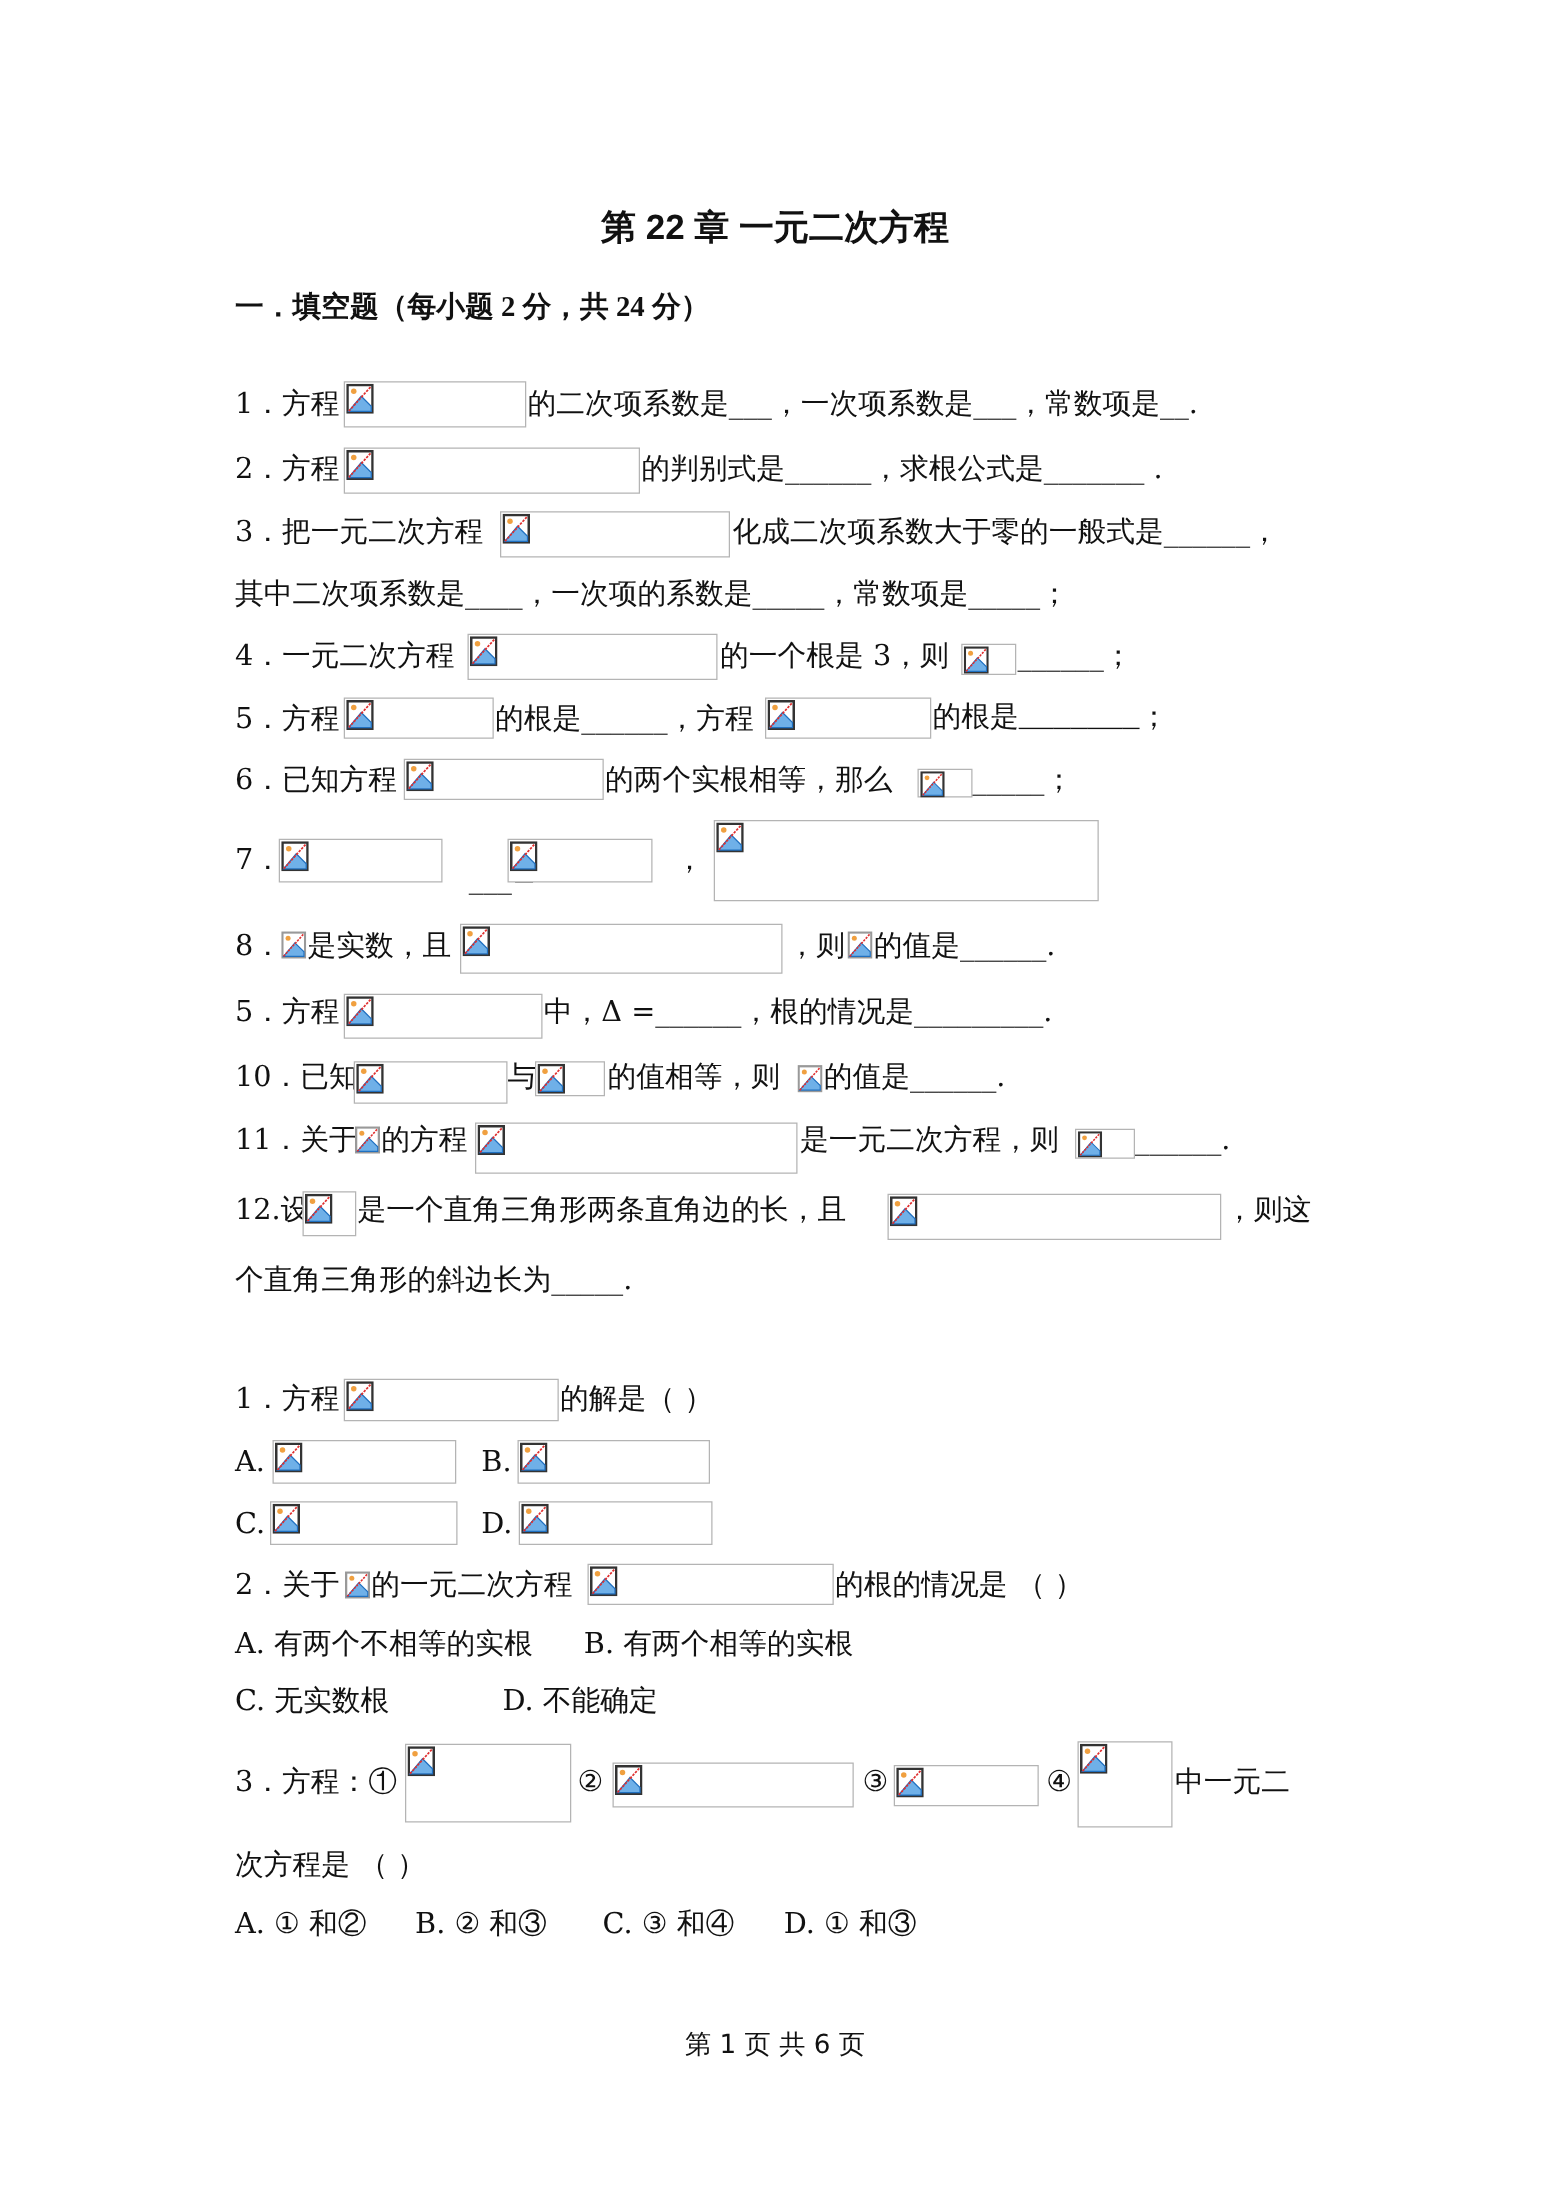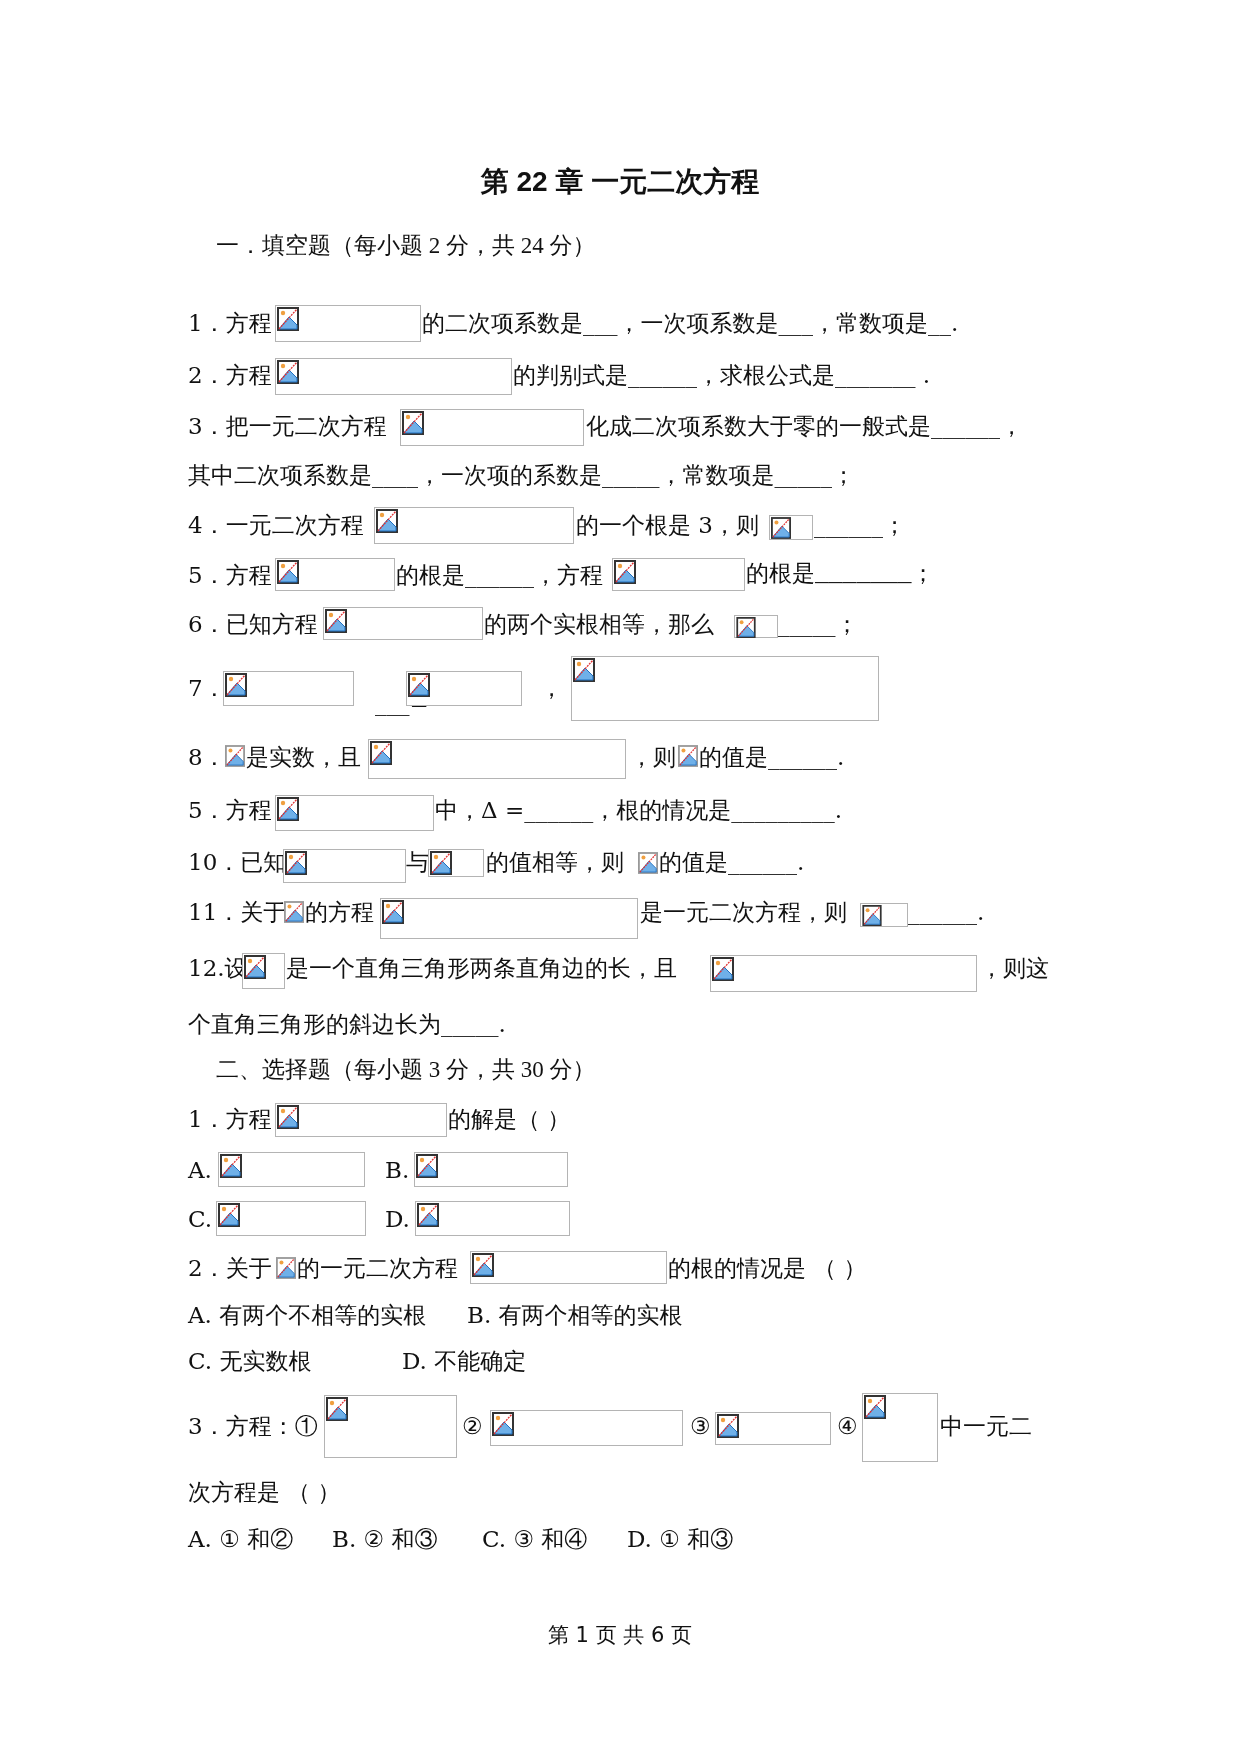--- a/index.html
+++ b/index.html
@@ -2,21 +2,21 @@
 <html><head>
 <meta charset="utf-8">
 <style>
   html, body { margin:0; padding:0; background:#ffffff; }
   body { width:1240px; height:1754px; position:relative; overflow:hidden;
          font-family:"DejaVu Serif","Liberation Serif",serif; color:#111; }
   .page { position:absolute; left:0; top:0; width:1240px; height:1754px; background:#fff; }
   .line { position:absolute; left:188px; font-size:23px; line-height:30px; white-space:nowrap; height:30px; }
   .title { position:absolute; left:0; width:1240px; top:163px; text-align:center;
            font-family:"Liberation Sans","DejaVu Sans",sans-serif; font-weight:bold; font-size:28px; letter-spacing:0; }
-  .sect { font-weight:normal; font-family:"Liberation Serif","DejaVu Serif",serif;margin-left:28px; }
+  .sect { font-weight:bold; font-family:"Liberation Serif","DejaVu Serif",serif; }
   .img { position:absolute; box-sizing:border-box; border:1px solid #b4b4b4; background:#fff; }
   .img.noborder { border:none; }
   .bi { position:absolute; left:1px; top:1px; width:22px; height:24px; }
   .footer { position:absolute; left:0; width:1240px; top:1621px; text-align:center;
             font-family:"DejaVu Sans","Liberation Sans",sans-serif; font-size:21px; }
   .seg { position:absolute; font-size:23px; line-height:30px; white-space:nowrap; }
 </style>
 </head>
 <body>
 
@@ -260,21 +260,20 @@
       <svg class="bi" viewBox="0 0 22 24">
         <rect x="1" y="1" width="20" height="22" fill="#fff" stroke="#333" stroke-width="2"></rect>
         <circle cx="6" cy="6" r="2.2" fill="#f0a040"></circle>
         <path d="M2 22 L12 10 L20 18 L20 22 Z" fill="#6fb0e8" stroke="#2070c0" stroke-width="1"></path>
         <line x1="2" y1="22" x2="20" y2="2" stroke="#e03030" stroke-width="1.4" stroke-dasharray="2,1"></line>
       </svg>
     </div>
   <div class="seg" style="left:980px;top:953px;">，则这</div>
   <div class="seg" style="left:188px;top:1009px;">个直角三角形的斜边长为_____.</div>
 
-  <div class="line sect" style="top:1055px;">二、选择题（每小题 3 分，共 30 分）</div>
 
   <div class="seg" style="left:188px;top:1104px;">1．方程</div>
   <div class="img" style="left:275px;top:1103px;width:172px;height:34px;">
       <svg class="bi" viewBox="0 0 22 24">
         <rect x="1" y="1" width="20" height="22" fill="#fff" stroke="#333" stroke-width="2"></rect>
         <circle cx="6" cy="6" r="2.2" fill="#f0a040"></circle>
         <path d="M2 22 L12 10 L20 18 L20 22 Z" fill="#6fb0e8" stroke="#2070c0" stroke-width="1"></path>
         <line x1="2" y1="22" x2="20" y2="2" stroke="#e03030" stroke-width="1.4" stroke-dasharray="2,1"></line>
       </svg>
     </div>

